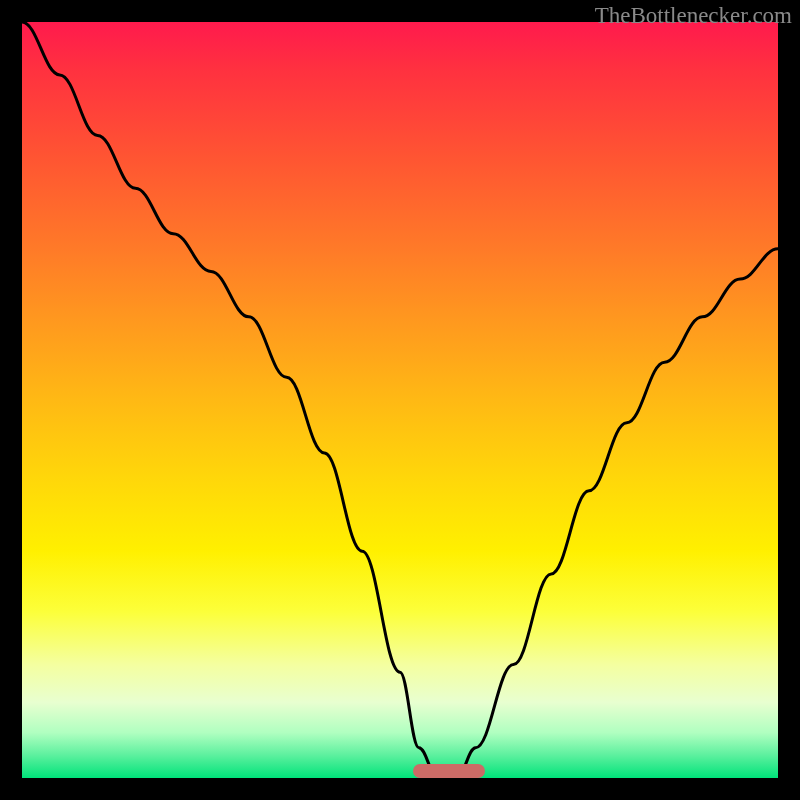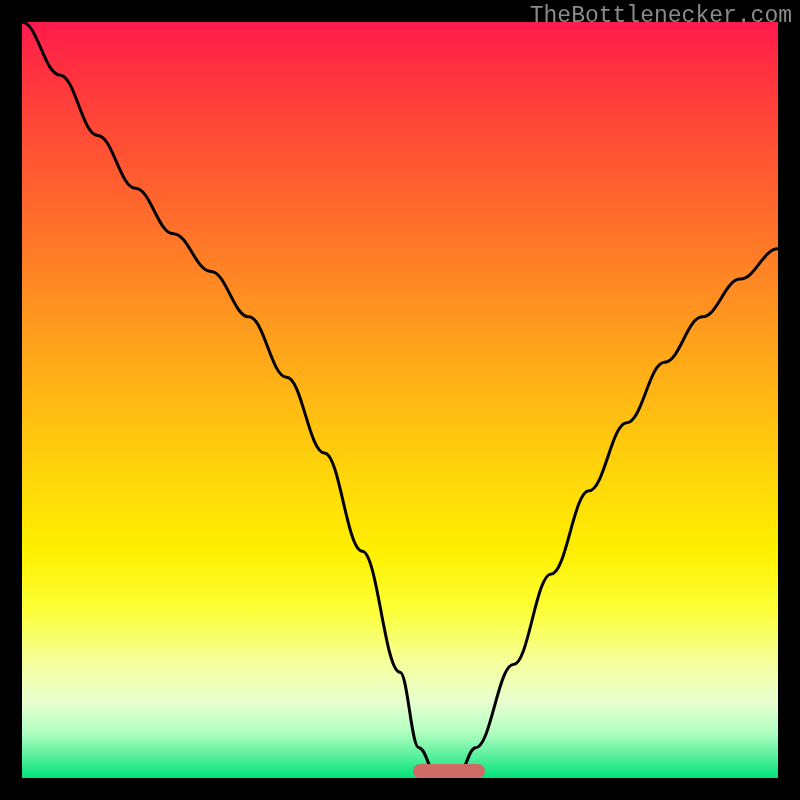--- a/index.html
+++ b/index.html
@@ -57,21 +57,21 @@
   .marker {
     position: absolute;
     background: #cc6b66;
     border-radius: 7px;
   }
   .watermark {
     position: absolute;
     top: 3px;
     right: 8px;
     color: #8a8a8a;
-    font-family: Liberation Mono, monospace;
+    font-family: Liberation Serif, serif;
     font-size: 23px;
     font-weight: 500;
     letter-spacing: 0px;
   }
 </style>
 </head>
 <body>
 
 <div class="frame">
   <div class="plot-area">

